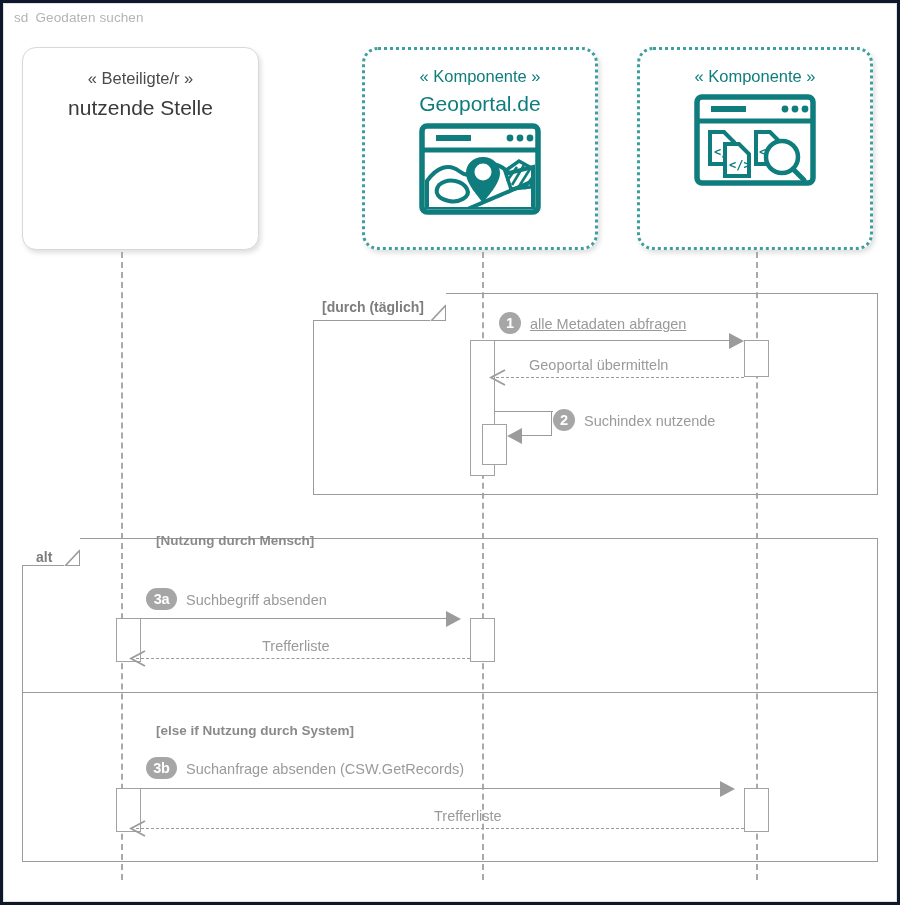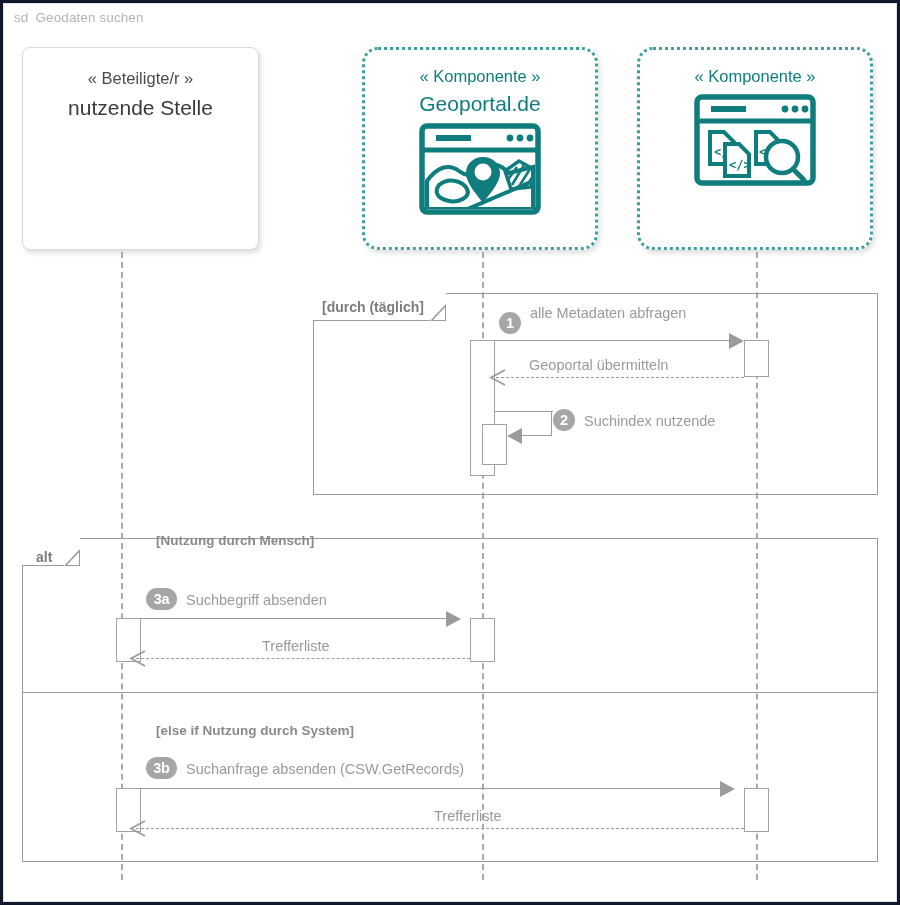--- a/index.html
+++ b/index.html
@@ -31,21 +31,21 @@
     color:#b4b4b4;
     letter-spacing:.1px;
     white-space:nowrap;
   }
   .sd-title .kw{margin-right:7px;}
 
   
   .head{
     position:absolute;
     box-sizing:border-box;
-    border-radius:8px;
+    border-radius:14px;
     background:#ffffff;
     text-align:center;
     display:flex;
     flex-direction:column;
     align-items:center;
   }
   .head.actor{
     border:1px solid #d9d9d9;
     box-shadow:2px 3px 5px rgba(0,0,0,.13);
   }
@@ -259,21 +259,21 @@
 
   <div class="activation" style="left:470px;top:340px;width:25px;height:136px;"></div>
 
   <div class="activation" style="left:744px;top:340px;width:25px;height:37px;"></div>
 
   <div class="activation" style="left:482px;top:424px;width:25px;height:41px;"></div>
 
   <div class="badge" style="left:499px;top:312px;width:22px;height:22px;">
     <span>1</span>
   </div>
-  <div class="msg-label" style="left:530px;top:306px;">alle Metadaten abfragen</div>
+  <div class="msg-label" style="left:530px;top:317px;text-decoration:underline;">alle Metadaten abfragen</div>
   <div class="msg-line" style="left:495px;top:340px;width:234px;"></div>
   <div class="arrow-solid right" style="left:729px;top:333px;"></div>
 
   <div class="msg-label" style="left:529px;top:358px;">Geoportal übermitteln</div>
   <div class="msg-line ret" style="left:496px;top:377px;width:248px;"></div>
   <div class="arrow-open" style="left:488px;top:368px;">
     <svg width="19" height="19" viewBox="0 0 19 19">
       <path d="M17 2 L3 9.5 L17 17" stroke="#9b9b9b" stroke-width="1.8" fill="none"></path>
     </svg>
   </div>

